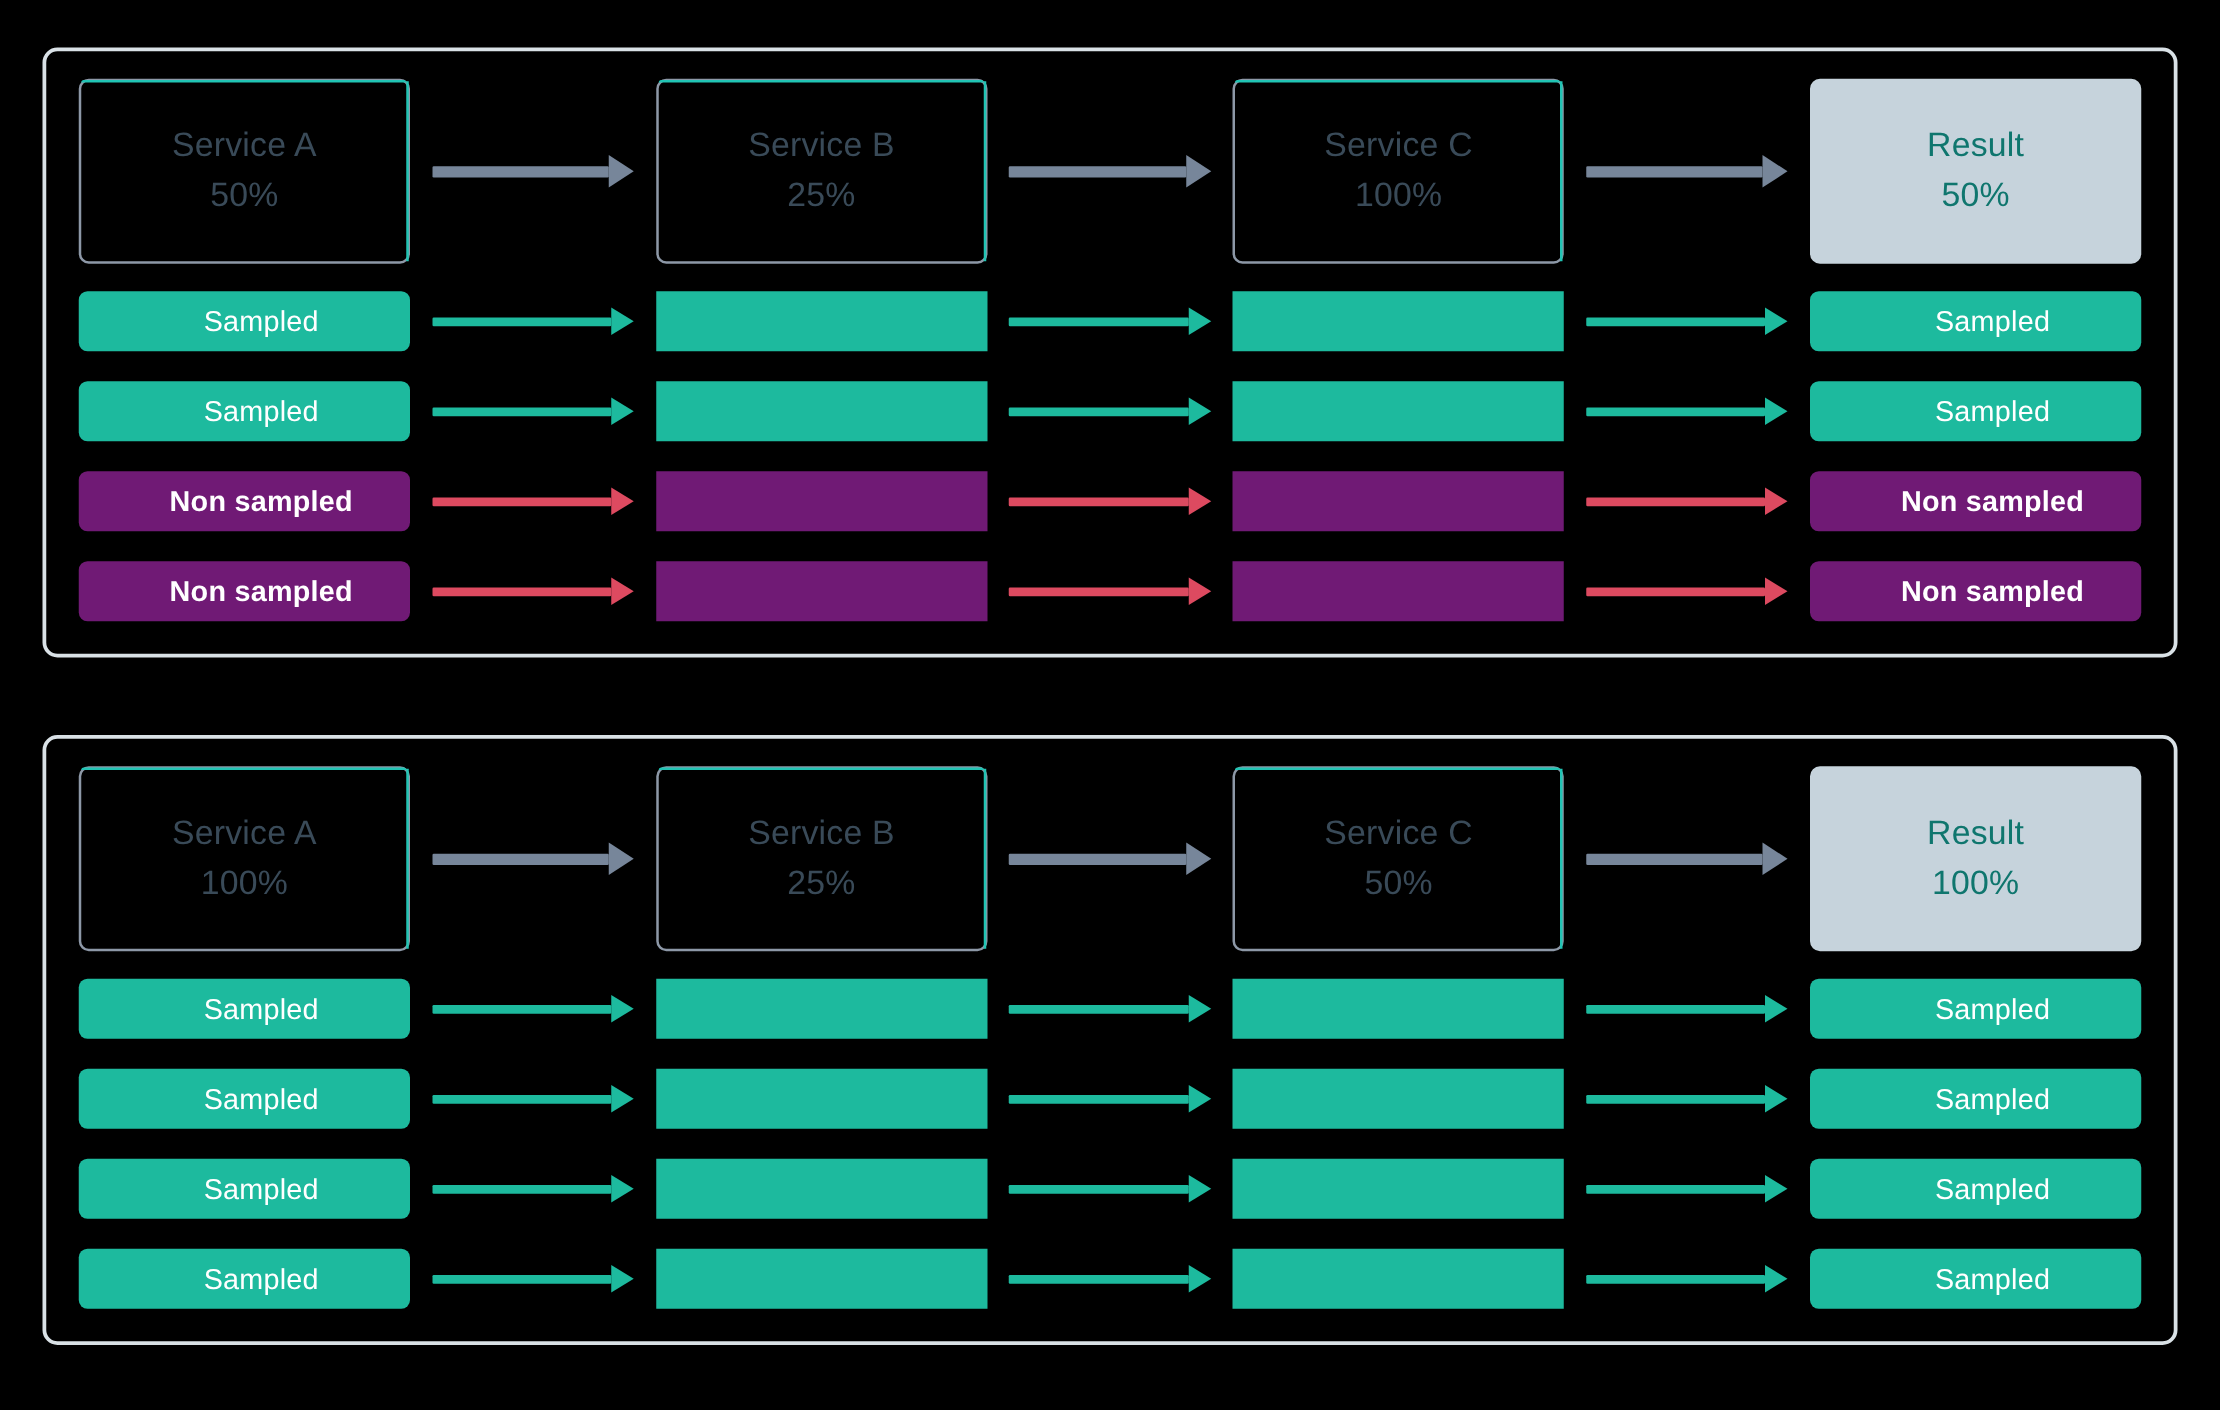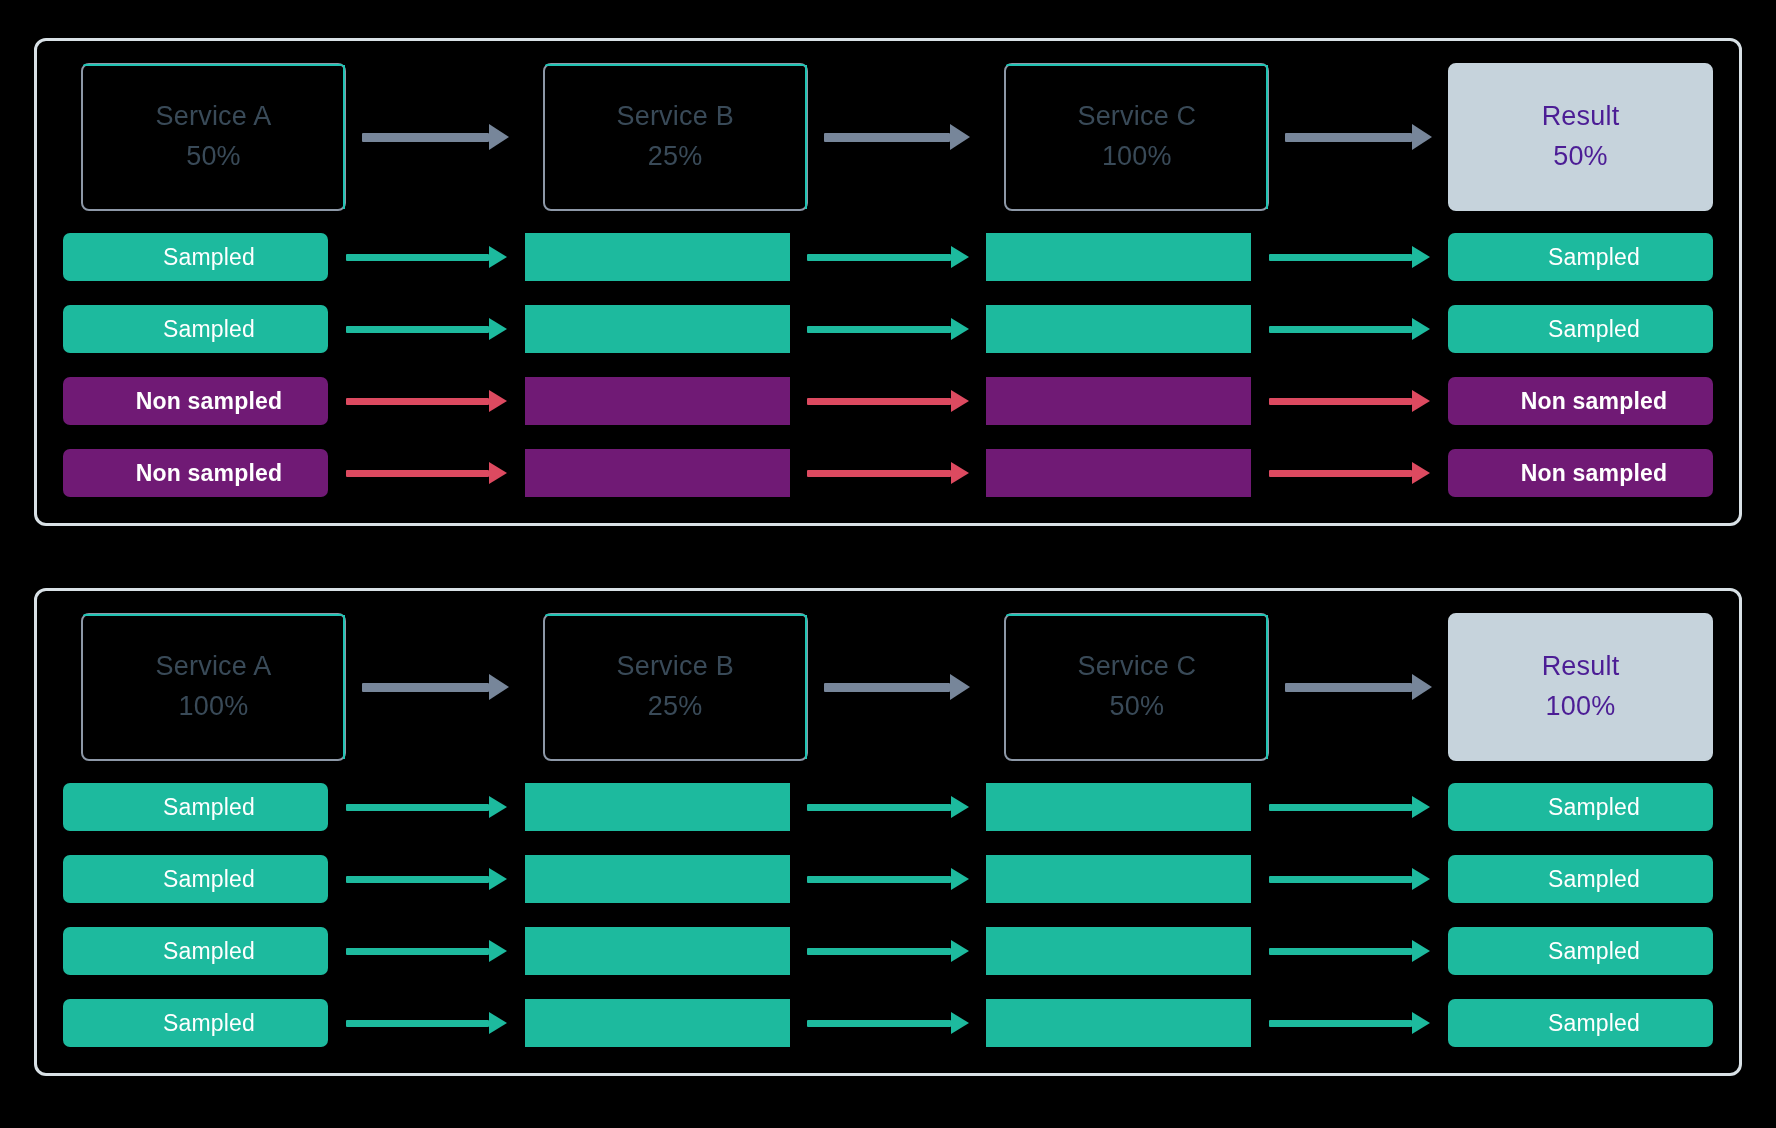--- a/index.html
+++ b/index.html
@@ -45,21 +45,20 @@
     flex-direction: column;
     align-items: center;
     justify-content: center;
     gap: 6px;
   }
   .node.service {
     background: #000000;
     border: 2px solid #8d98a7;
     border-top-color: #8d98a7;
     position: relative;
-    margin-left: 18px;
   }
   .node.service::after {
     content: "";
     position: absolute;
     left: 0; right: 1px; top: -1px;
     height: 2px;
     background: #21c4b4;
     border-radius: 2px 2px 0 0;
   }
   .node.service::before {
@@ -72,21 +71,21 @@
   .node.result {
     background: #c6d3dc;
     border: 2px solid #c6d3dc;
   }
   .node .n-title, .node .n-value {
     font-size: 27px;
     line-height: 1.25;
     letter-spacing: 0.2px;
   }
   .node.service .n-title, .node.service .n-value { color: #394a58; }
-  .node.result  .n-title, .node.result  .n-value { color: #4c1d95; }
+  .node.result  .n-title, .node.result  .n-value { color: #0f766e; }
 
   
   .gap {
     flex: 1 1 auto;
     display: flex;
     align-items: center;
     justify-content: center;
     min-width: 0;
   }
   .arrow {

